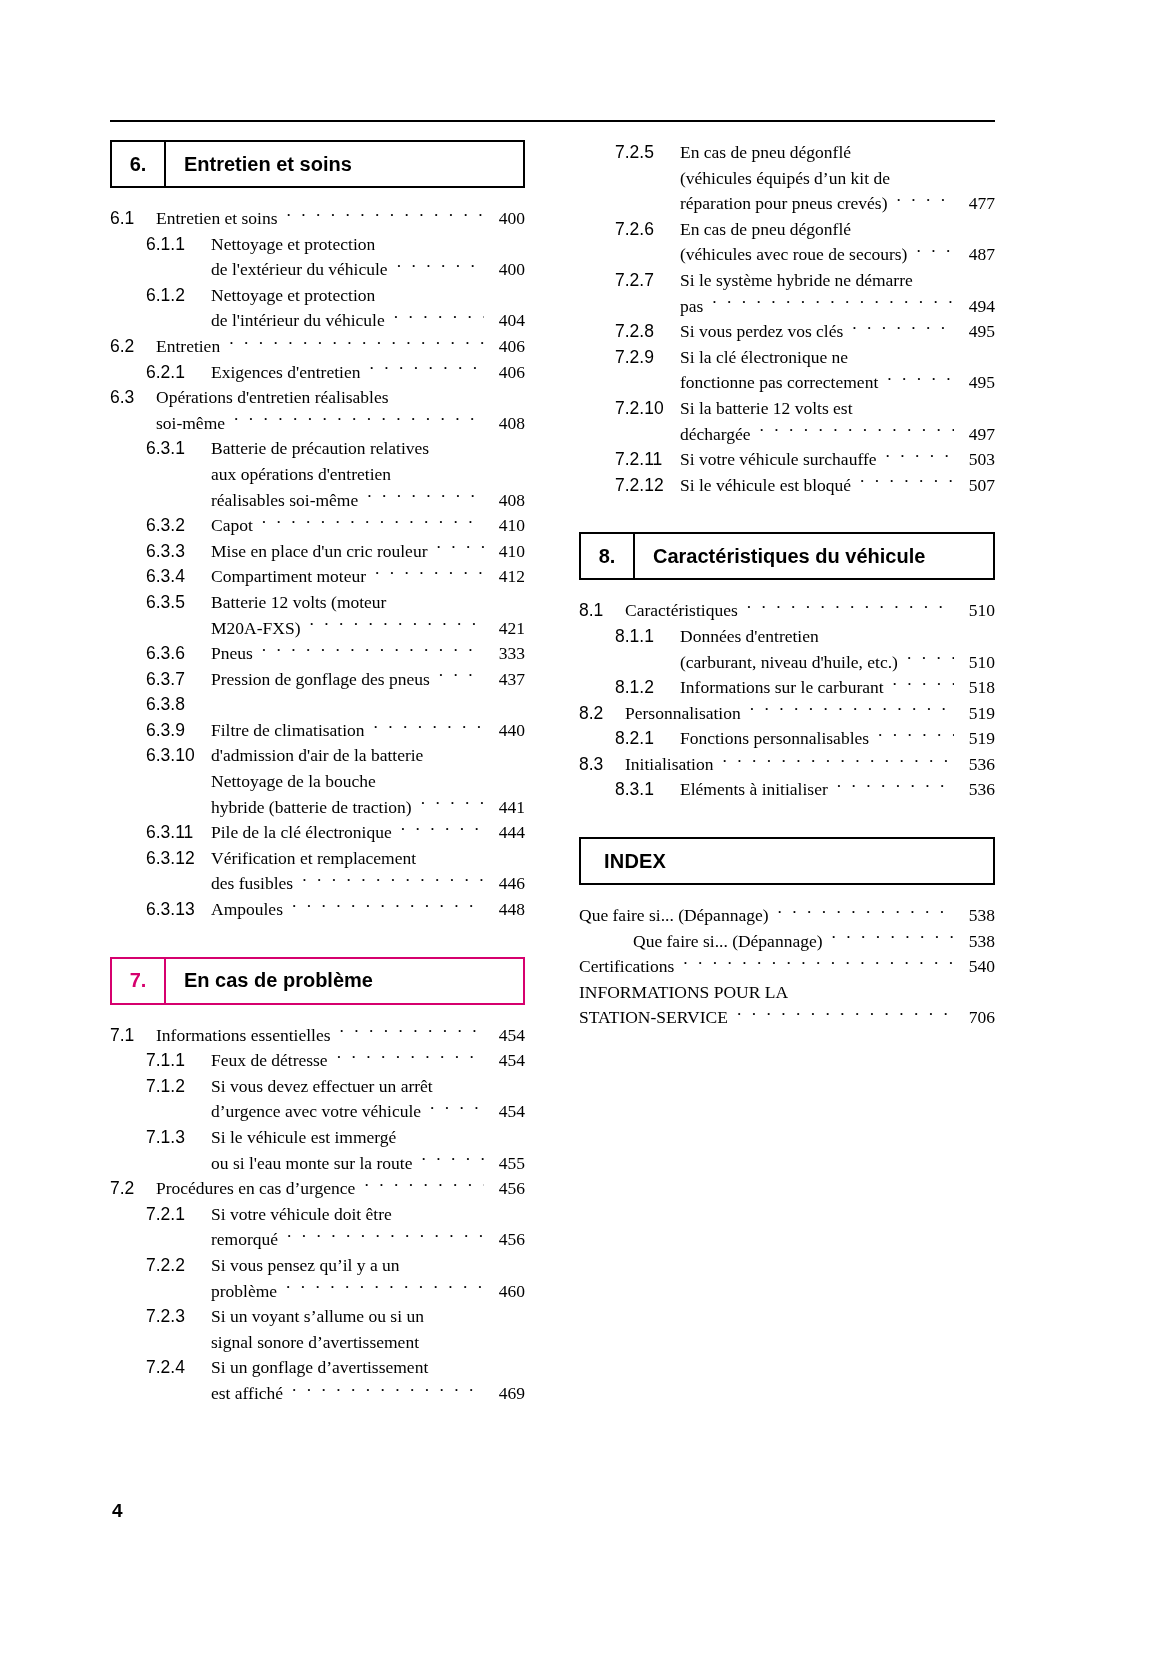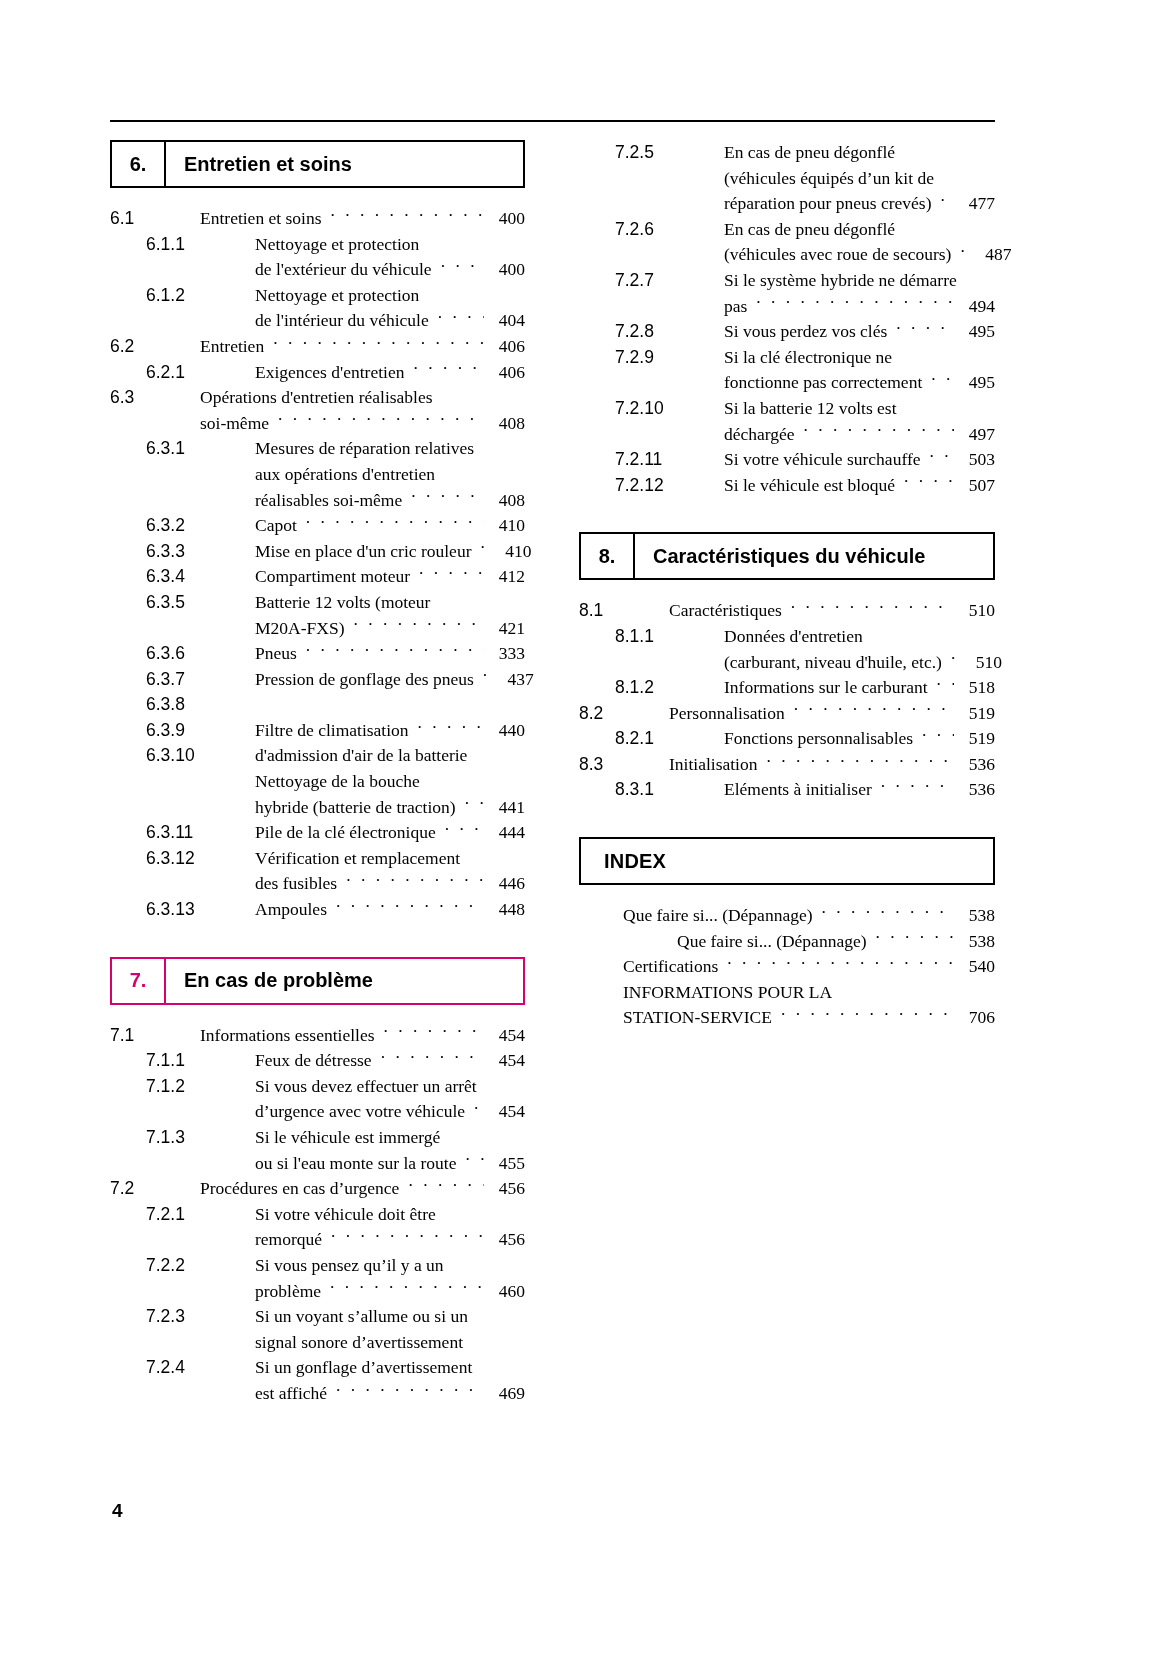--- a/index.html
+++ b/index.html
@@ -89,21 +89,20 @@
 
   
   .toc {
     font-size: 17.5px;
     line-height: 25.6px;
   }
   .row {
     display: flex;
     align-items: flex-start;
     white-space: nowrap;
-    gap: 44px;
   }
   .num {
     flex: 0 0 auto;
     padding-right: 8px;
   }
   .num.lvl1 { width: 38px; }
   .num.lvl2 { width: 57px; margin-left: 36px; }
   .num.idx1 { width: 0px; padding-right: 0; }
   .num.idx2 { width: 0px; padding-right: 0; margin-left: 54px; }
 
@@ -247,21 +246,21 @@
                   <span class="txt">soi-même</span>
                   <span class="leader"></span>
                   <span class="pg">408</span>
                 </div>
               </div>
             </div>
             <div class="row">
               <div class="num lvl2">6.3.1</div>
               <div class="label-wrap">
                 <div class="line noleader">
-                  <span class="txt">Mesures de réparation relatives</span>
+                  <span class="txt">Batterie de précaution relatives</span>
                   <span class="leader"></span>
                   <span class="pg" style="visibility: hidden;">408</span>
                 </div>
                 <div class="line noleader">
                   <span class="txt">aux opérations d'entretien</span>
                   <span class="leader"></span>
                   <span class="pg" style="visibility: hidden;">408</span>
                 </div>
                 <div class="line">
                   <span class="txt">réalisables soi-même</span>

